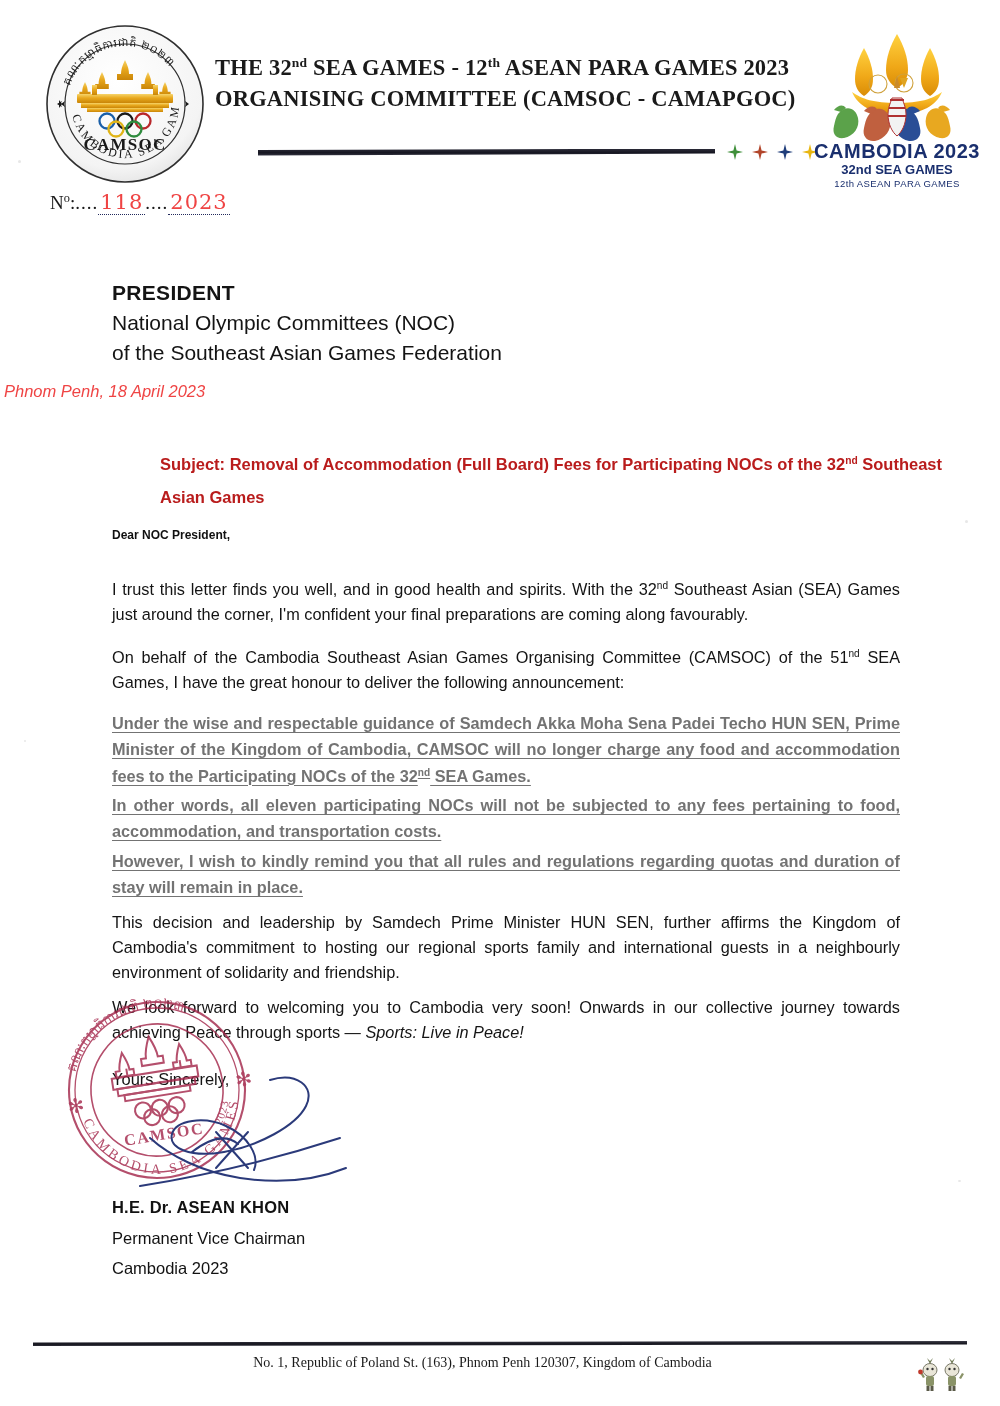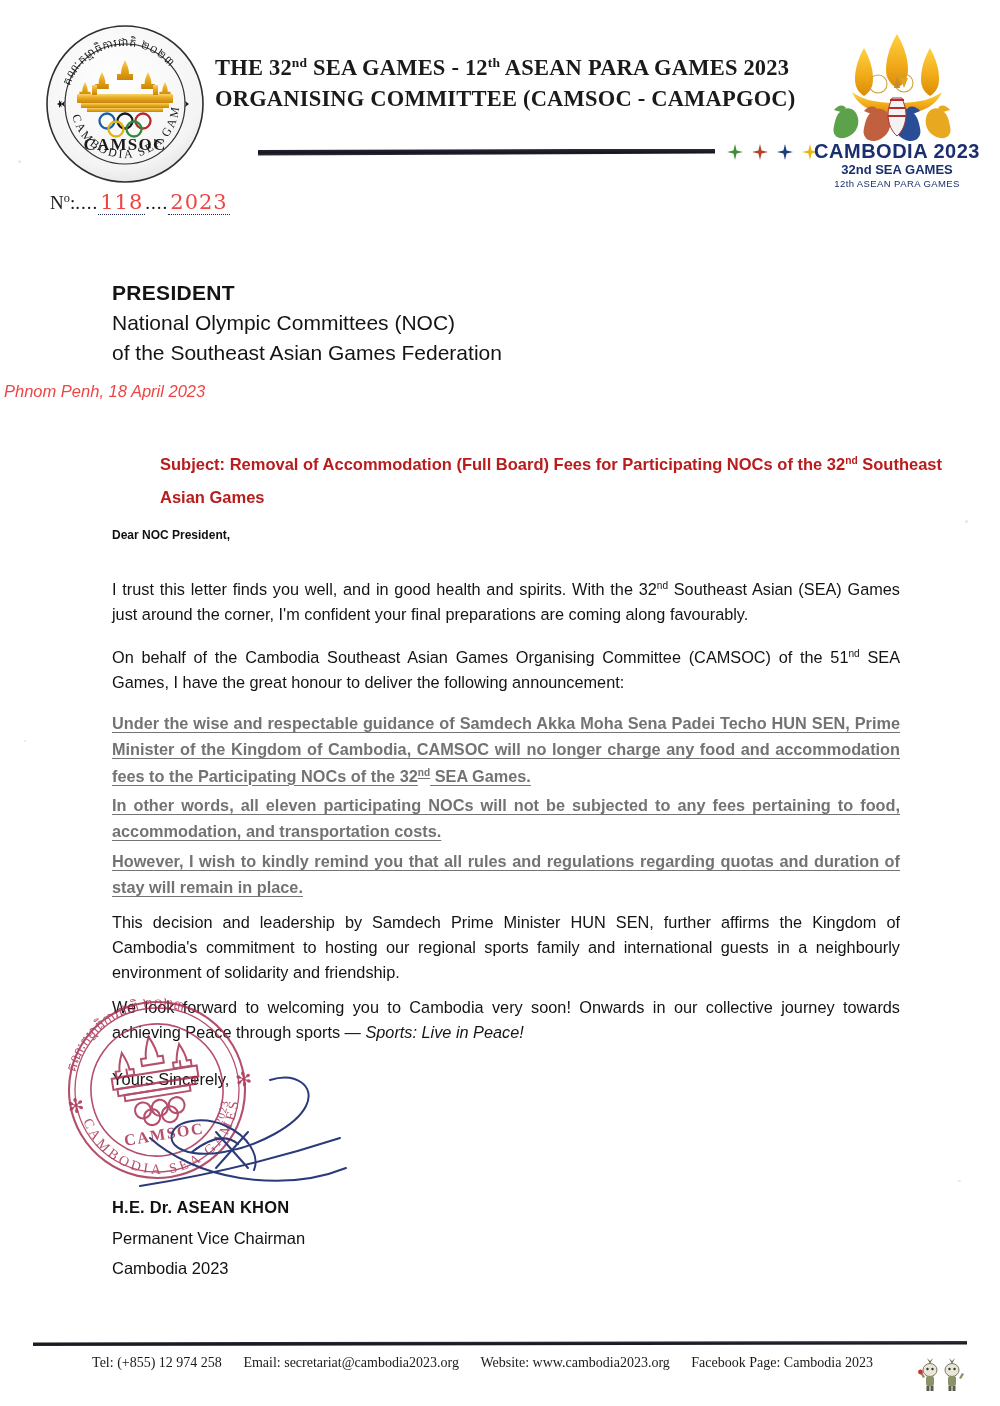--- a/index.html
+++ b/index.html
@@ -466,26 +466,21 @@
   </div>
 
   <div class="signatory">
     <div class="name">H.E. Dr. ASEAN KHON</div>
     <div>Permanent Vice Chairman</div>
     <div>Cambodia 2023</div>
   </div>
 
   <div class="footer-rule"></div>
   <div class="footer-text">
-    <div class="footer-line2">
-      <span>Tel: (+855) 12 974 258</span>
-      <span>Email: secretariat@cambodia2023.org</span>
-      <span>Website: www.cambodia2023.org</span>
-      <span>Facebook Page: Cambodia 2023</span>
-    </div>
+    <div>No. 1, Republic of Poland St. (163), Phnom Penh 120307, Kingdom of Cambodia</div>
   </div>
   <div class="footer-mascots">
     <svg viewBox="0 0 58 44" width="58" height="44">
       <g>
 
         <path d="M14,8 l-3,-6 3,3 3,-3 z" fill="#6f7a55"></path>
         <ellipse cx="14" cy="14" rx="7" ry="6.5" fill="#e9e6d8" stroke="#5a5a48" stroke-width="0.8"></ellipse>
         <circle cx="11.5" cy="13" r="1.2" fill="#333"></circle>
         <circle cx="16.5" cy="13" r="1.2" fill="#333"></circle>
         <rect x="10" y="20" width="8" height="10" rx="2" fill="#8a9368"></rect>

